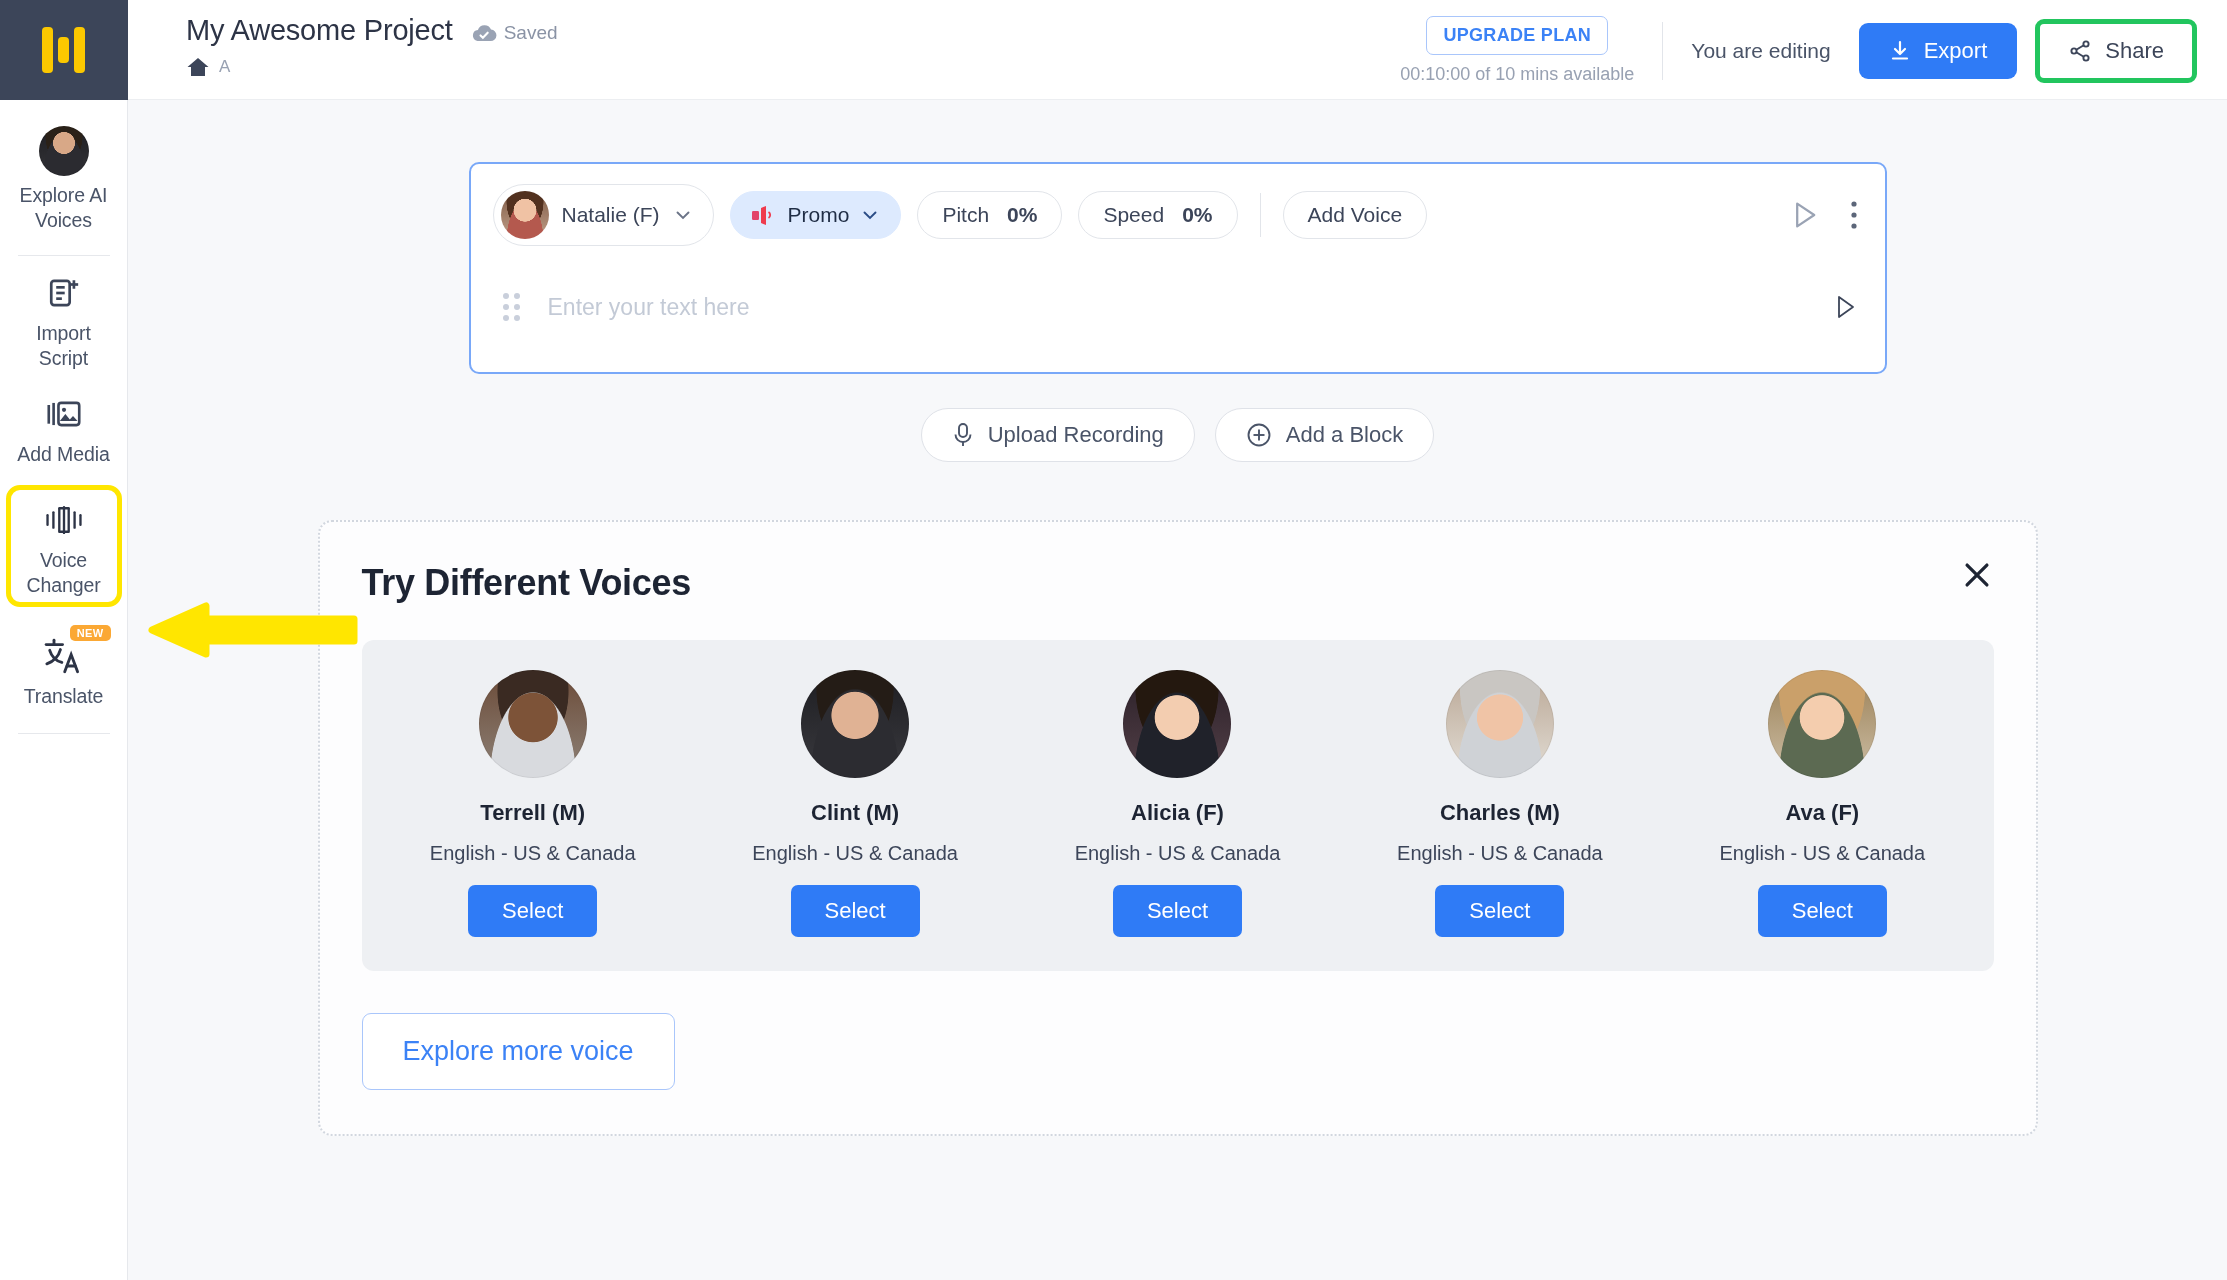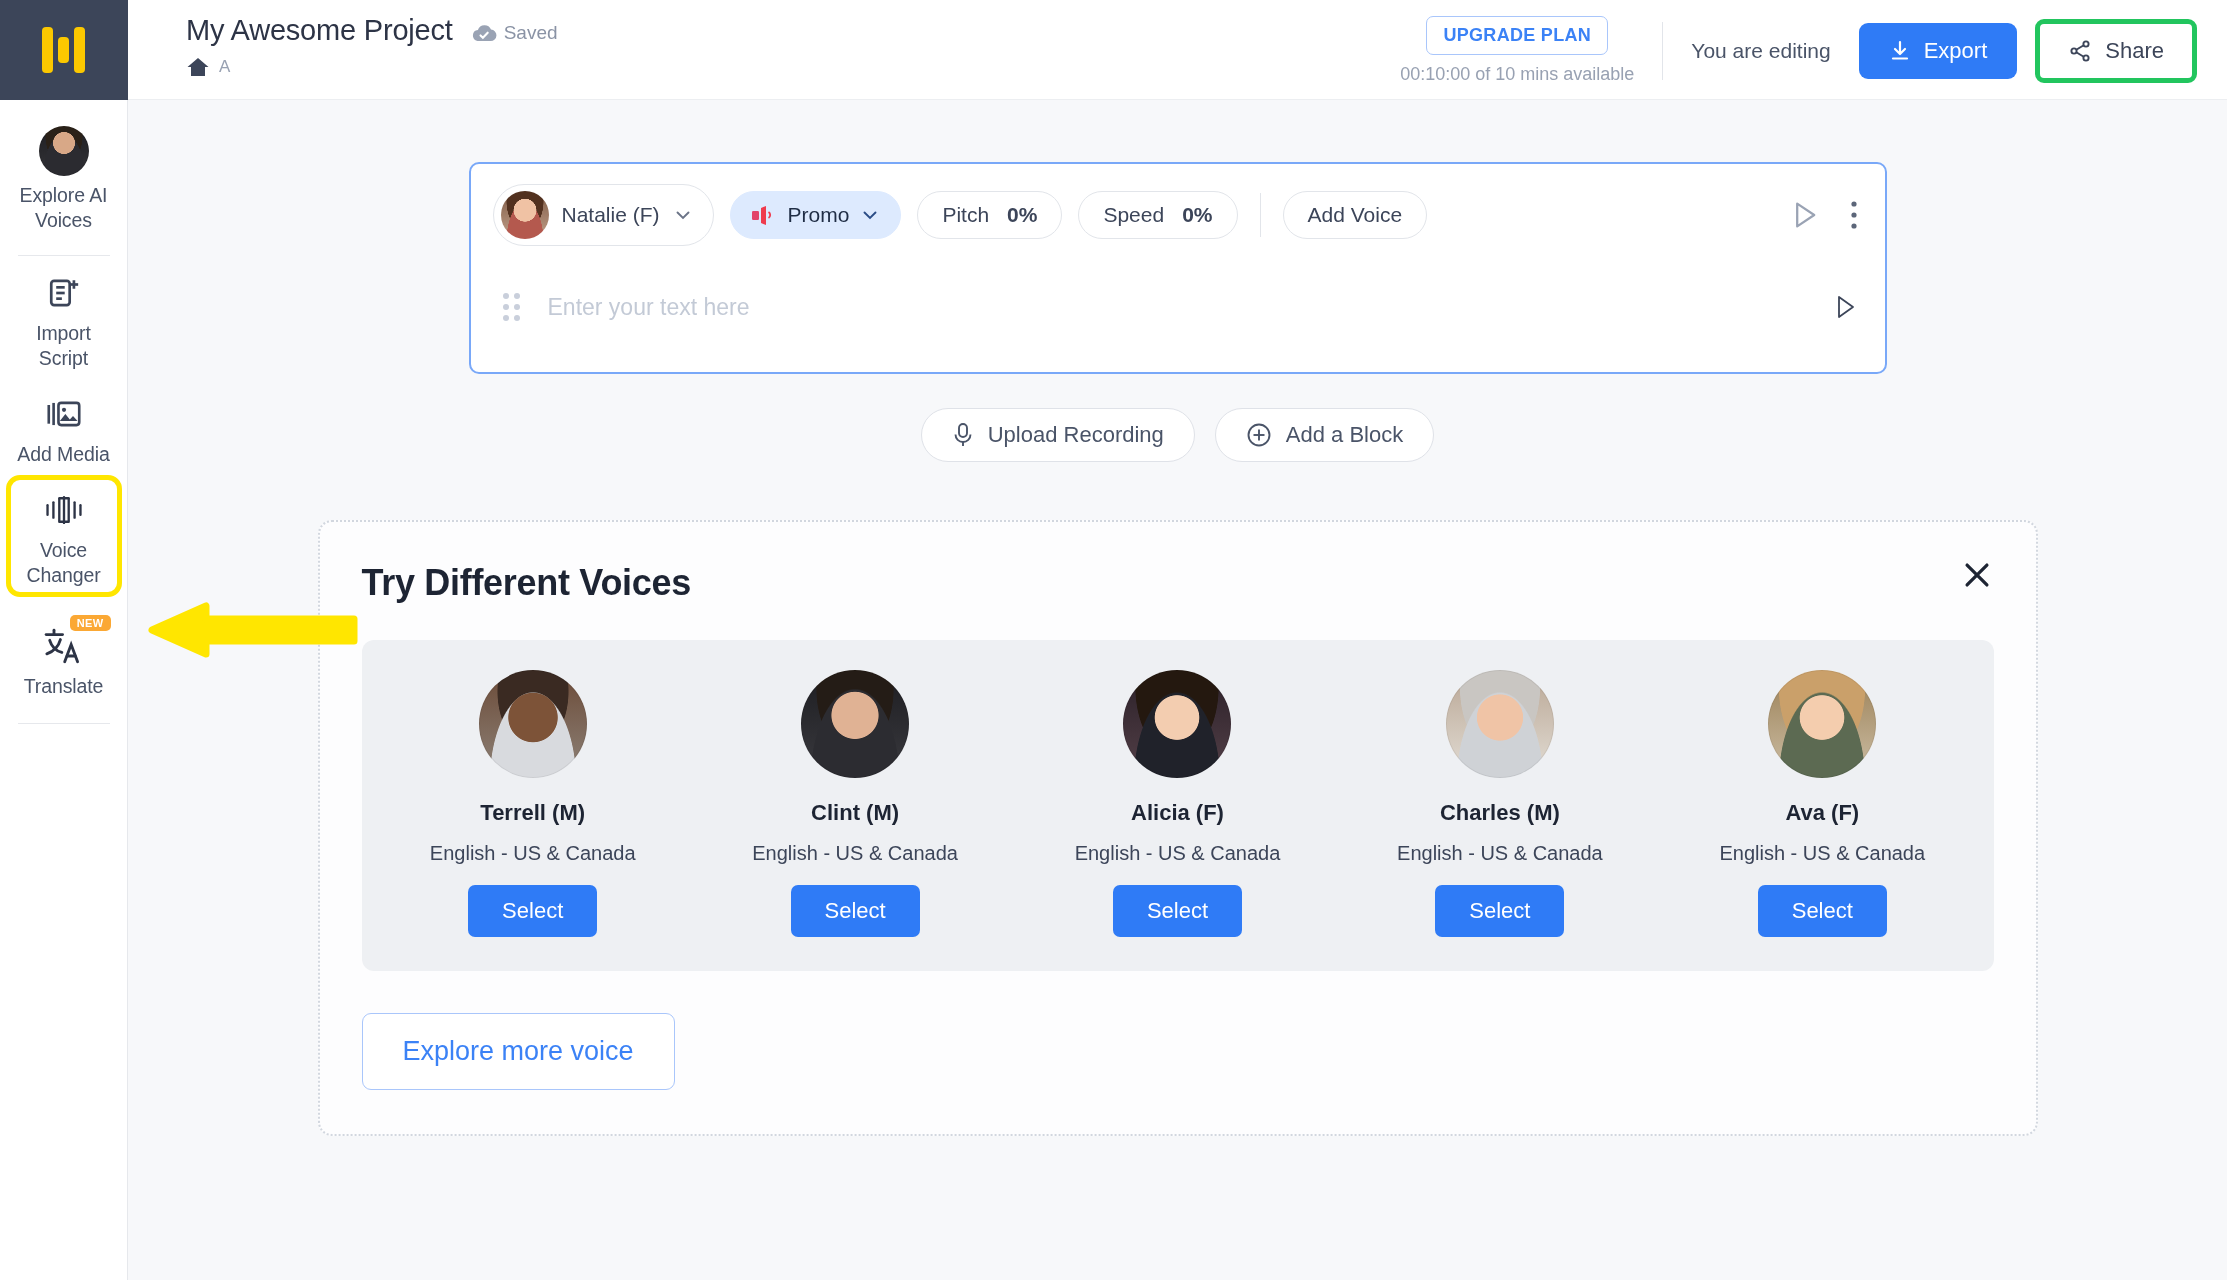--- a/index.html
+++ b/index.html
@@ -275,21 +275,21 @@
           <rect x="9" y="3" width="15" height="16" rx="2"></rect>
           <path d="M10 16 l4-5 3.2 4 2.3-2.6 3.3 3.6" fill="#3c4559" stroke="none"></path>
           <circle cx="13" cy="8" r="1.5" fill="#3c4559" stroke="none"></circle>
         </svg>
       </div>
       <div class="rail-label">
         <span>Add Media</span>
       </div>
     </div>
 
-    <div class="rail-item highlighted" style="align-items:center;">
+    <div class="rail-item highlighted" style="margin-top:10px;align-items:center;">
       <div class="rail-icon">
         <svg width="40" height="34" viewBox="0 0 34 26" fill="none" stroke="#2d3446" stroke-width="2" stroke-linecap="round">
           <line x1="3" y1="9" x2="3" y2="17"></line>
           <line x1="8" y1="6.5" x2="8" y2="19.5"></line>
           <line x1="13" y1="4" x2="13" y2="22"></line>
           <line x1="17" y1="2" x2="17" y2="24"></line>
           <line x1="13" y1="3" x2="21" y2="3"></line>
           <line x1="13" y1="23" x2="21" y2="23"></line>
           <line x1="21" y1="4" x2="21" y2="22"></line>
           <line x1="26" y1="6.5" x2="26" y2="19.5"></line>

